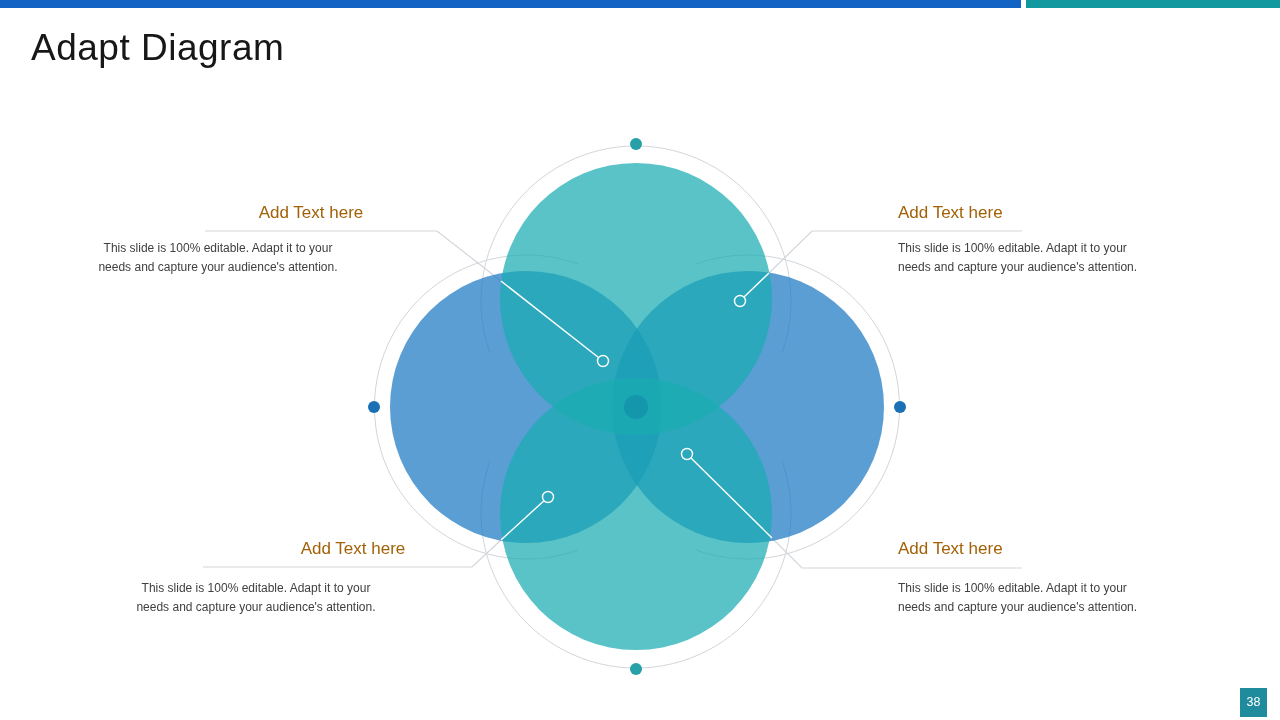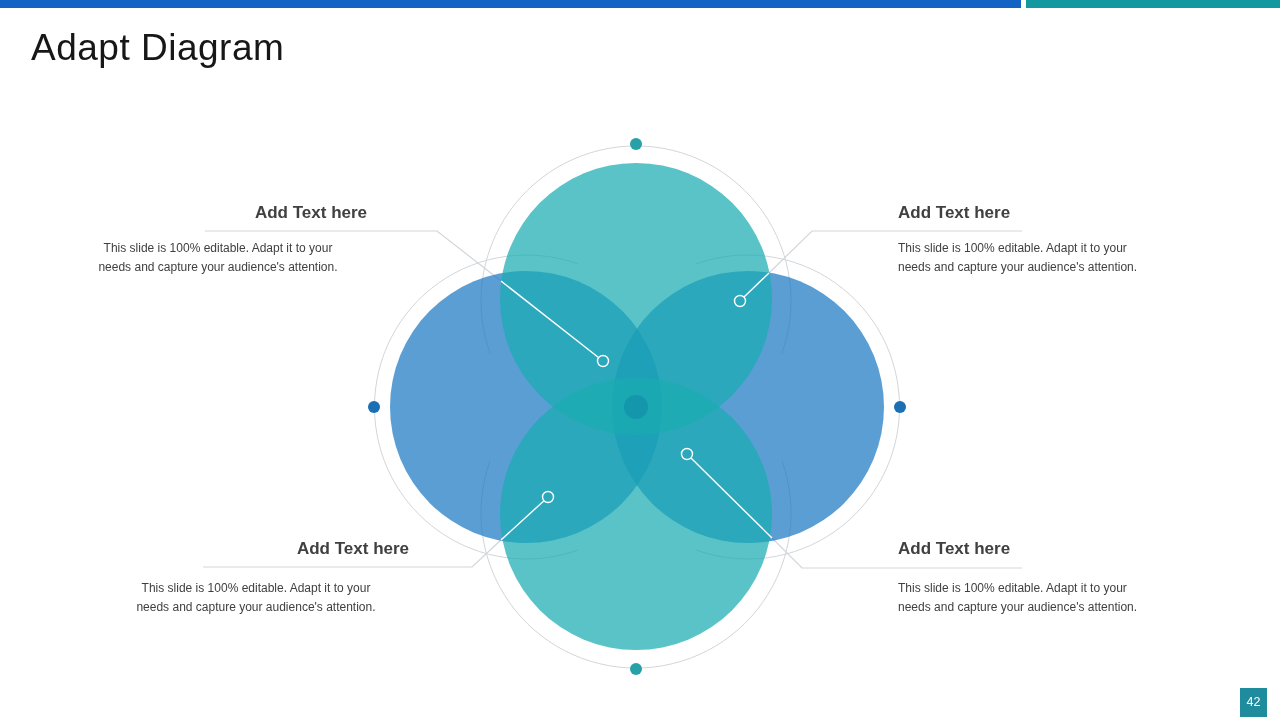--- a/index.html
+++ b/index.html
@@ -12,21 +12,21 @@
   .topbar-blue{left:0;width:1021px;}
   .topbar-teal{left:1026px;width:254px;}
   .slide-title{
     position:absolute;left:31px;top:26px;
     font-size:37px;line-height:44px;color:#171717;
     font-weight:400;letter-spacing:.5px;
   }
   .diagram-svg{position:absolute;left:0;top:0;width:1280px;height:720px;}
   .co-heading{
     position:absolute;width:240px;
-    font-size:17px;font-weight:bold;color:#404040;line-height:20px;
+    font-size:17px;font-weight:normal;color:#a16207;line-height:20px;
     white-space:nowrap;
   }
   .co-body{
     position:absolute;width:322px;
     font-size:12px;line-height:19px;color:#404040;
   }
   .align-center{text-align:center;}
   .align-left{text-align:left;}
   .tl-h{left:191px;top:203px;}
   .tr-h{left:898px;top:203px;}
@@ -101,13 +101,13 @@
   <span>This slide is 100% editable. Adapt it to your</span><br>
   <span>needs and capture your audience's attention.</span>
 </div>
 
 <div class="co-heading align-left br-h">Add Text here</div>
 <div class="co-body align-left br-b">
   <span>This slide is 100% editable. Adapt it to your</span><br>
   <span>needs and capture your audience's attention.</span>
 </div>
 
-<div class="page-badge" style="background: rgb(30, 140, 156);">42</div>
+<div class="page-badge" style="background: rgb(30, 140, 156);">38</div>
 
 </body></html>

